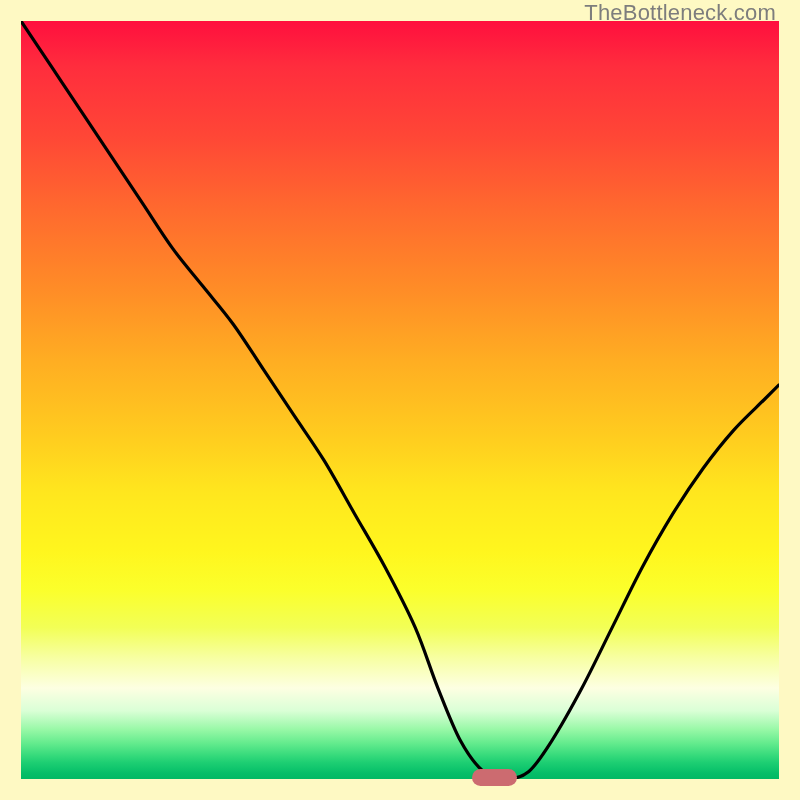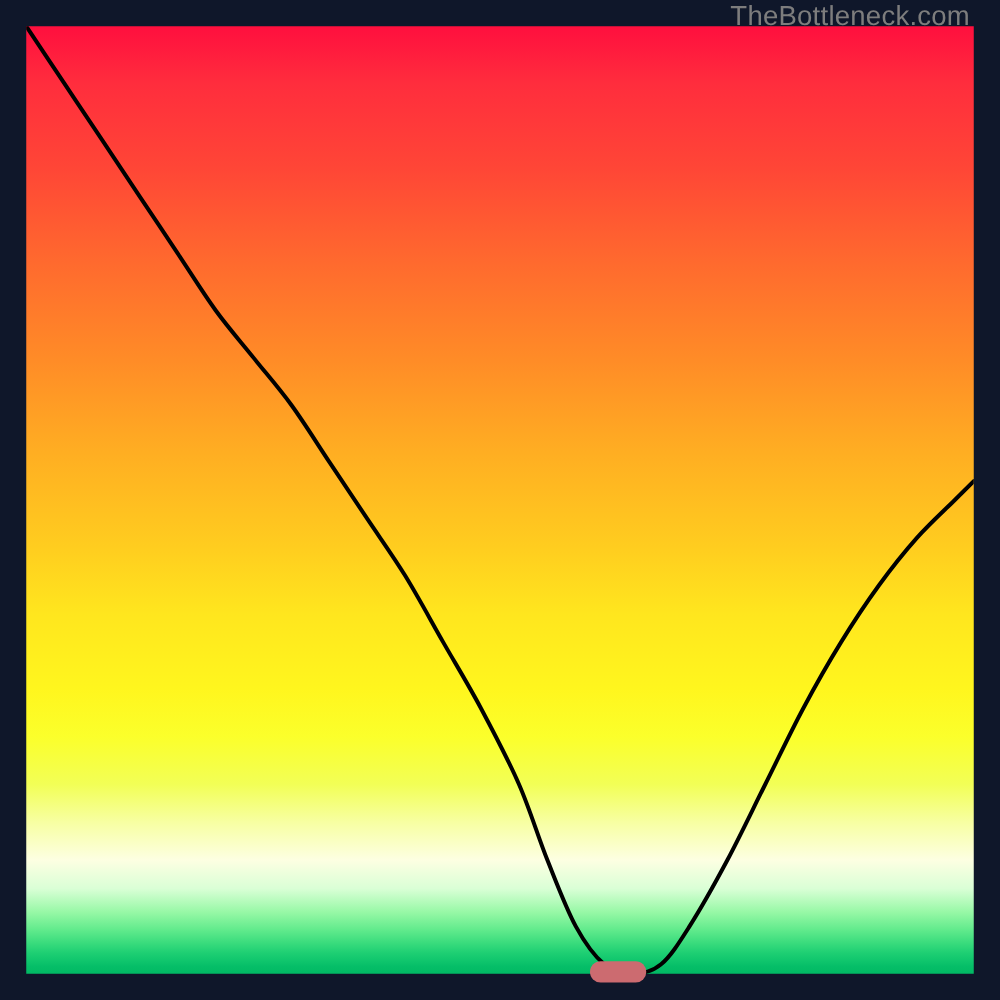--- a/index.html
+++ b/index.html
@@ -8,21 +8,21 @@
     width: 800px;
     height: 800px;
     overflow: hidden;
     background: #000;
     font-family: Arial, Helvetica, sans-serif;
   }
   .frame {
     position: relative;
     width: 800px;
     height: 800px;
-    background: #0f172a;
+    background: #fef9c3;
   }
   .plot-area {
     position: absolute;
     left: 21px;
     top: 21px;
     width: 758px;
     height: 758px;
     
     background: linear-gradient(
       to bottom,

